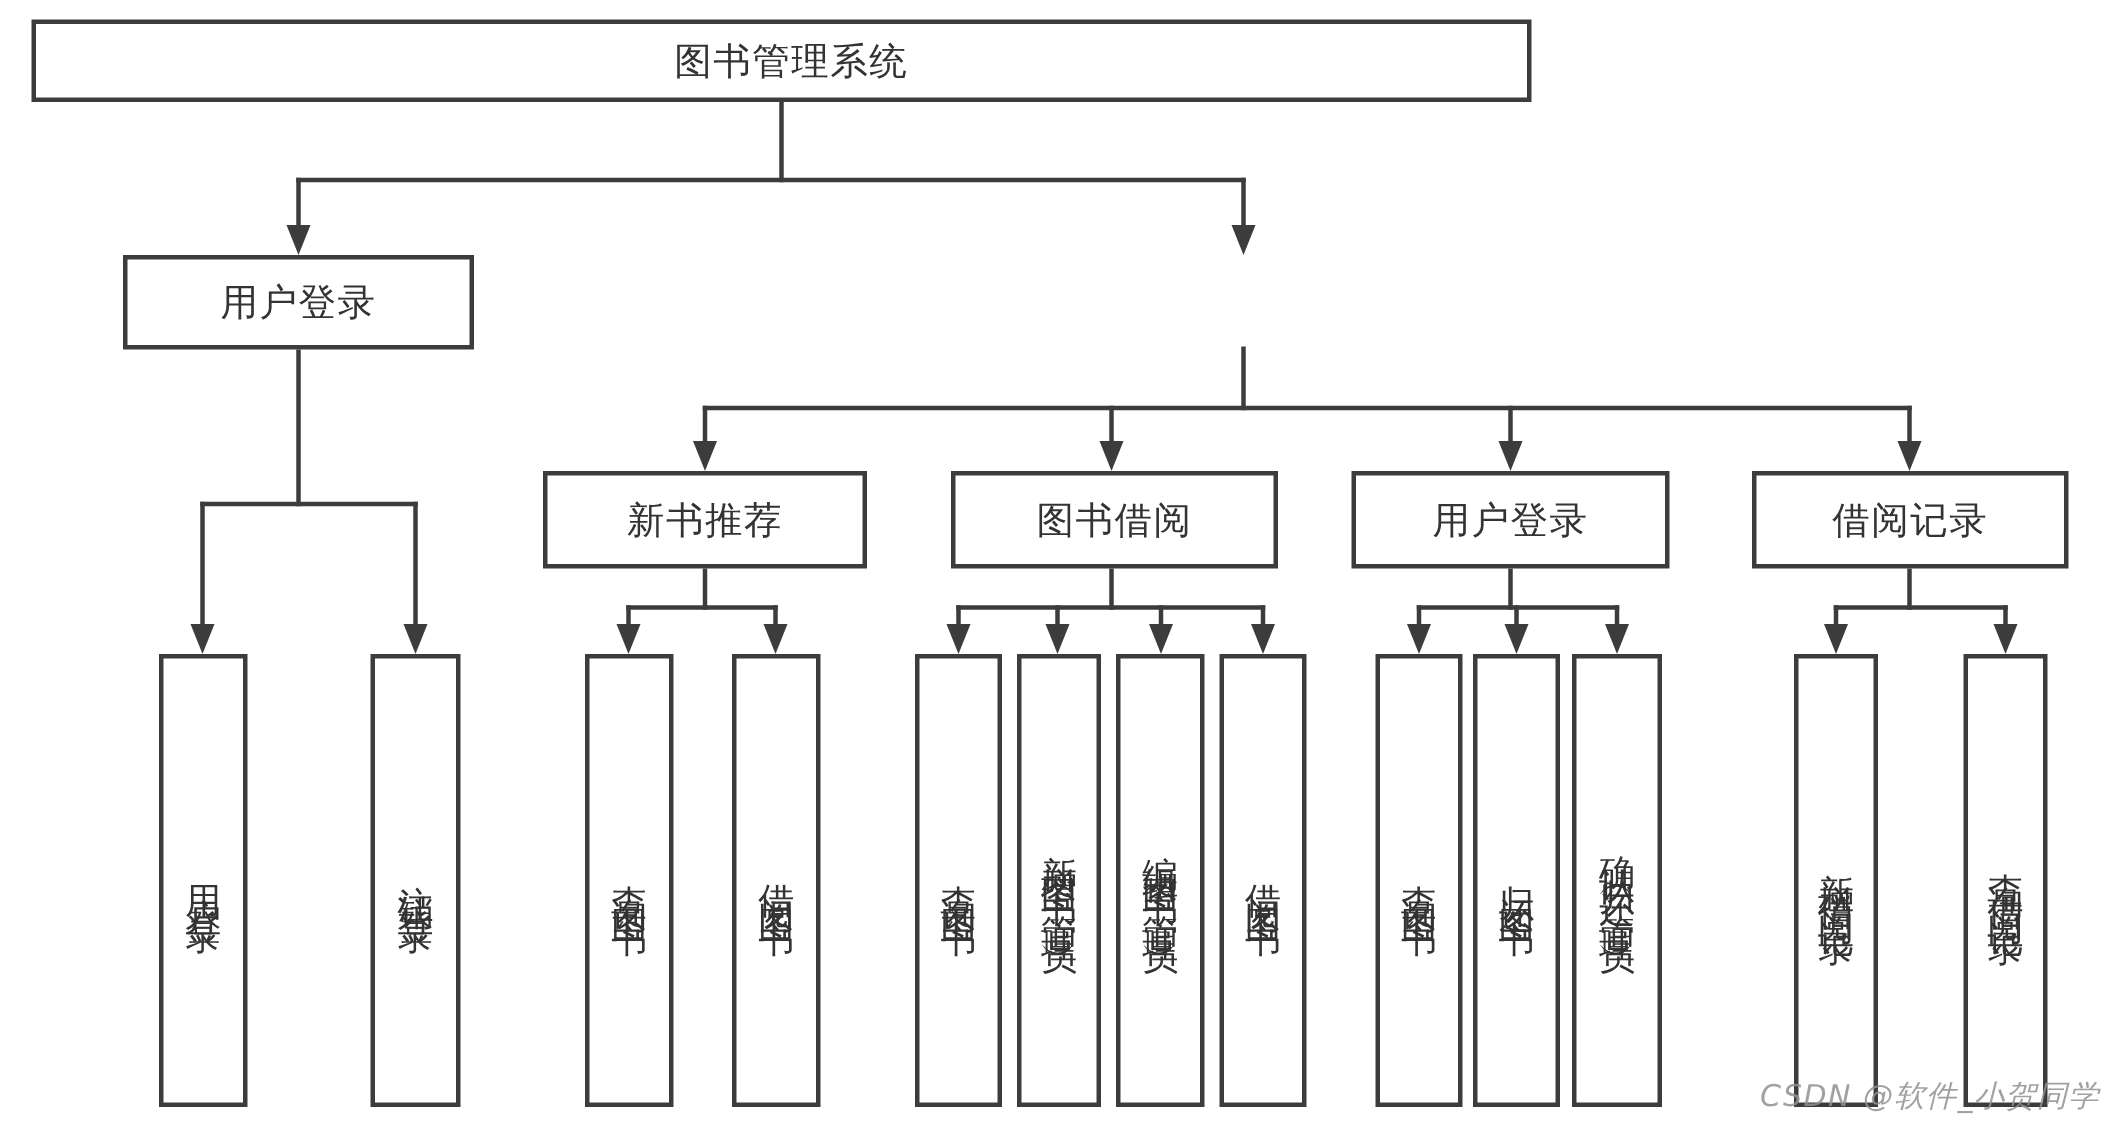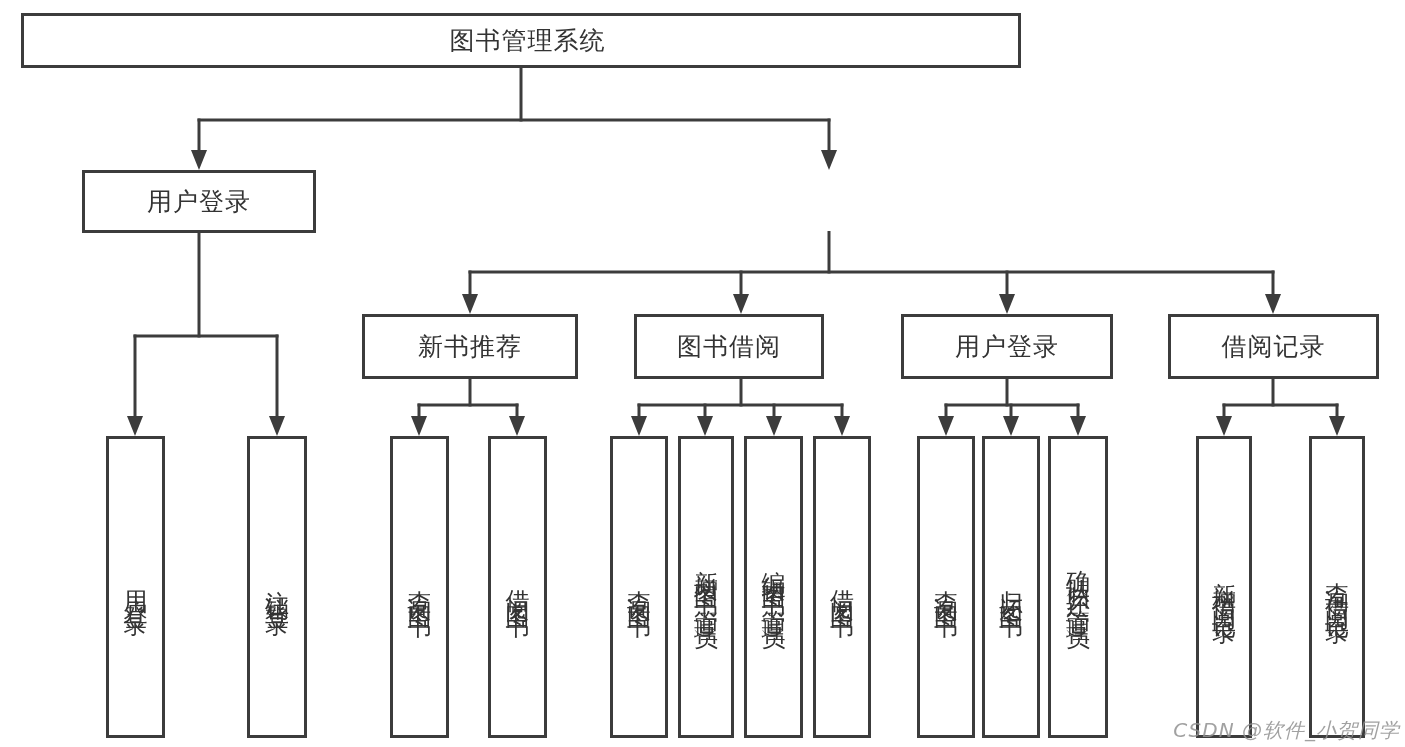--- a/index.html
+++ b/index.html
@@ -133,21 +133,21 @@
       <polygon points="1216,416 1232,416 1224,436"></polygon>
       <polygon points="1329,416 1345,416 1337,436"></polygon>
     </g>
   </svg>
 
   <div class="hbox" style="left:21px; top:13px; width:1000px; height:55px;padding-left:13px;">图书管理系统</div>
 
   <div class="hbox" style="left:82px; top:170px; width:234px; height:63px;">用户登录</div>
 
   <div class="hbox" style="left:362px; top:314px; width:216px; height:65px;">新书推荐</div>
-  <div class="hbox" style="left:634px; top:314px; width:190px; height:65px;text-align:center;">图书借阅</div>
+  <div class="hbox" style="left:634px; top:314px; width:218px; height:65px;text-align:center;">图书借阅</div>
   <div class="hbox" style="left:901px; top:314px; width:212px; height:65px;">用户登录</div>
   <div class="hbox" style="left:1168px; top:314px; width:211px; height:65px;">借阅记录</div>
 
   <div class="vbox" style="left:106px; top:436px; width:59px; height:302px;">
     <span class="vtext">用户登录</span>
   </div>
   <div class="vbox" style="left:247px; top:436px; width:60px; height:302px;">
     <span class="vtext">注销登录</span>
   </div>
 

